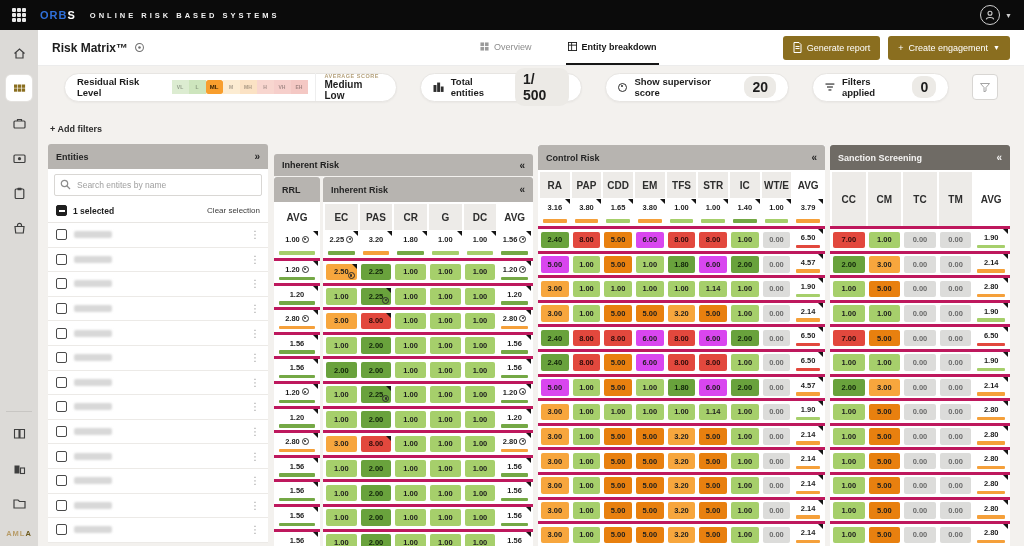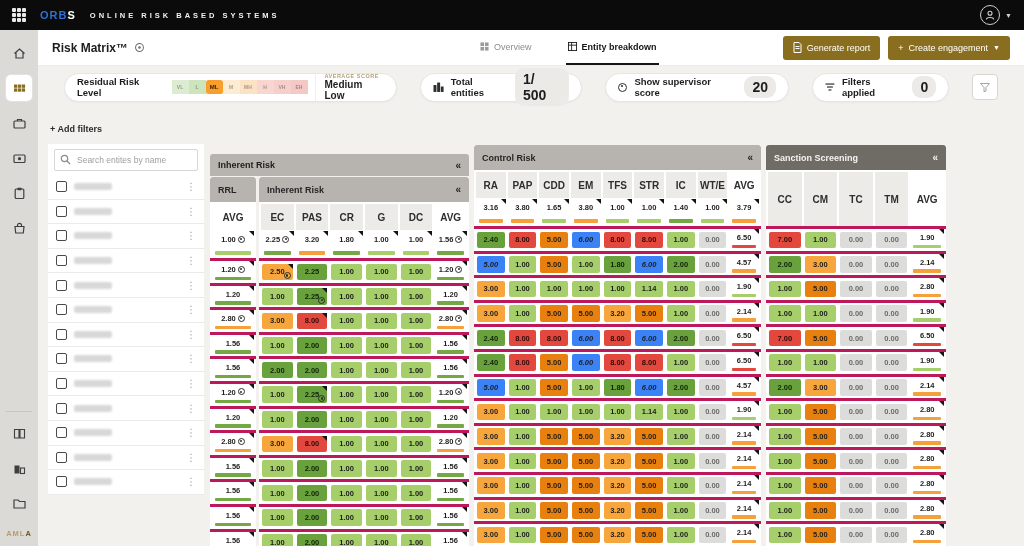--- a/index.html
+++ b/index.html
@@ -48,21 +48,21 @@
   .seg { width:17px; height:14px; display:flex; align-items:center; justify-content:center; font-size:5px; color:rgba(0,0,0,.35); font-weight:bold; }
   .seg.sel { border-radius:2.5px; color:#3a2403; font-size:6px; }
   .avg-score { border-left:1px solid #eee; padding-left:9px; line-height:1.1; }
   .avg-score .cap { font-size:5.5px; letter-spacing:.5px; color:#b4a07a; font-weight:bold; }
   .avg-score .val { font-size:10px; font-weight:bold; }
   .badge { background:#eceae6; border-radius:9px; font-size:14px; font-weight:bold; padding:3px 8px; }
   .icon-btn { margin-left:auto; width:26px; height:26px; background:#fff; border:1px solid #d8d6d3; border-radius:4px; display:flex; align-items:center; justify-content:center; }
 
   
   .workarea { flex:1; display:flex; padding-left:10px; gap:6px; overflow:hidden; }
-  .leftcol { width:156px; flex-shrink:0; display:flex; flex-direction:column; }
+  .leftcol { width:220px; flex-shrink:0; display:flex; flex-direction:column; }
   .addfilters { margin:16px 0 10px 2px; font-size:9px; font-weight:bold; color:#2c2c2c; }
   .panelhead { height:25px; background:#b7b4b0; border-radius:3px 3px 0 0; display:flex; align-items:center; padding:0 8px; font-size:9px; font-weight:bold; color:#262626; }
   .panelhead .chev { margin-left:auto; font-size:10px; }
   .entities-body { background:#fff; padding:5px 6px 4px; }
   .searchwrap { position:relative; }
   .searchwrap input { width:100%; height:22px; border:1px solid #d9d7d4; border-radius:2px; padding:0 4px 0 22px; font-size:8.5px; font-family:inherit; color:#444; }
   .searchwrap input::placeholder { color:#9e9e9e; }
   .searchwrap svg { position:absolute; left:6px; top:5px; }
   .selectedrow { background:#fff; display:flex; align-items:center; gap:6px; padding:5px 8px 6px; font-size:8.5px; border-bottom:1px solid #e8e6e3; }
   .selectedrow .sel-label { font-weight:bold; }
@@ -109,21 +109,21 @@
   .eye { display:inline-block; width:7px; height:7px; border:1.2px solid #2e2e2e; border-radius:50%; position:relative; flex-shrink:0; margin-top:.5px; }
   .eye::after { content:""; position:absolute; left:1.4px; top:1.4px; width:2.2px; height:2.2px; border-radius:50%; background:#2e2e2e; }
 
   .bcell { position:relative; display:flex; }
   .box { position:relative; flex:1; margin:2.5px 1px; border-radius:2px; display:flex; align-items:center; justify-content:center; font-size:7.5px; font-weight:bold; color:#1d1d1d; }
   .box .eye { position:absolute; right:2px; bottom:1px; margin:0; }
   .box .corner { border-top-color:#141414; }
 
   .bg-lg { background:#a6cf6b; } .bg-dg { background:#69a23c; color:#10230a; }
   .bg-or { background:#f7a63d; } .bg-do { background:#e8800f; }
-  .bg-sa { background:#3b82f6;font-style:italic; } .bg-rd { background:#e2483d; color:#2d0c0a;text-align:center; }
+  .bg-sa { background:#d946ef; } .bg-rd { background:#e2483d; color:#2d0c0a;text-align:center; }
   .bg-gy { background:#dcdcda; color:#6b6b6b; }
   .bar-lg { background:#a6cf6b; } .bar-dg { background:#74a845; } .bar-or { background:#f5a03a; } .bar-rd { background:#e2483d; }
 
   svg { display:block; }
 </style>
 </head>
 <body>
 
 <div class="topbar">
   <div class="apps-grid">
@@ -330,28 +330,37 @@
         <svg width="10" height="9" viewBox="0 0 10 9">
             <path d="M0.5 0.5 H9.5 L6 4.5 V8 L4 8.8 V4.5 Z" fill="none" stroke="#9a9a9a" stroke-width="0.9"></path>
           </svg>
       </div>
     </div>
 
     <div class="workarea">
 
       <div class="leftcol">
         <div class="addfilters">+ Add filters</div>
+        <div class="panelhead">
+          <span>Entities</span>
+          <span class="chev">»</span>
+        </div>
         <div class="entities-body">
           <div class="searchwrap">
             <svg width="11" height="11" viewBox="0 0 11 11">
                 <circle cx="4.5" cy="4.5" r="3.2" fill="none" stroke="#8c8c8c" stroke-width="1.2"></circle>
                 <line x1="7" y1="7" x2="10" y2="10" stroke="#8c8c8c" stroke-width="1.2"></line>
               </svg>
             <input type="text" placeholder="Search entites by name" style="">
           </div>
+        </div>
+        <div class="selectedrow">
+          <span class="cb ind"></span>
+          <span class="sel-label">1 selected</span>
+          <span class="clear">Clear selection</span>
         </div>
         <div class="erows" id="entity-rows">
             <div class="erow">
               <span class="cb"></span>
               <span class="blob"></span>
               <span class="kebab">⋮</span>
             </div>
             <div class="erow">
               <span class="cb"></span>
               <span class="blob"></span>

